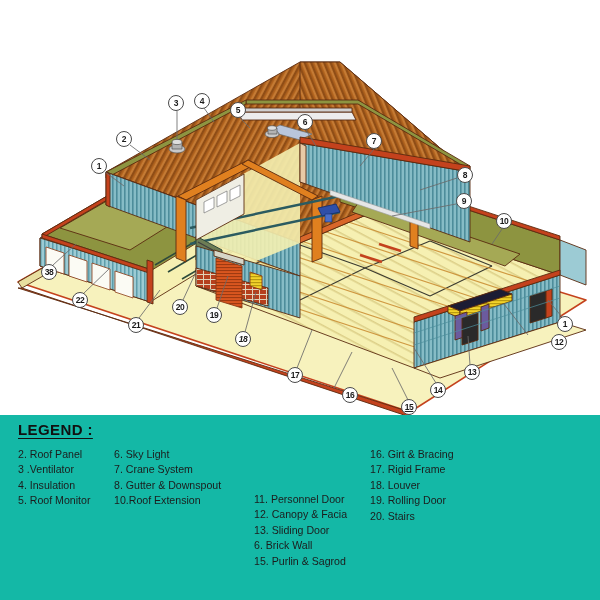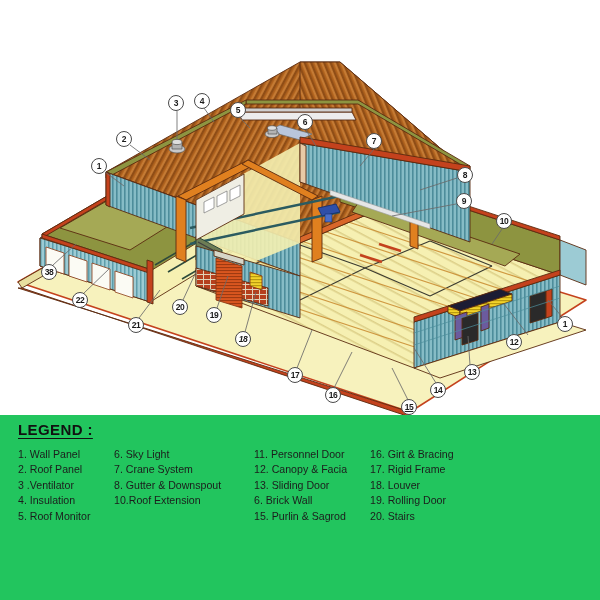--- a/index.html
+++ b/index.html
@@ -14,29 +14,29 @@
   .callout{position:absolute;width:16px;height:16px;border-radius:50%;
            background:#ffffff;border:1.1px solid #4a4a4a;
            display:flex;align-items:center;justify-content:center;
            font-family:"Liberation Sans", sans-serif;
            font-size:8.5px;font-weight:700;color:#1b1b1b;
            line-height:1;letter-spacing:-0.4px;
            box-sizing:border-box;z-index:20;}
 
   
   #legend{position:absolute;left:0;top:415px;width:600px;height:185px;
-          background:#22c55e;box-sizing:border-box;padding:6px 0 0 18px;}
+          background:#14b8a6;box-sizing:border-box;padding:6px 0 0 18px;}
   #legend-title{font-size:15px;font-weight:700;letter-spacing:.4px;
                 text-decoration:underline;text-underline-offset:3px;
                 margin:0 0 9px 0;color:#111;}
   #legend-columns{display:flex;align-items:flex-start;}
   .legend-col{display:flex;flex-direction:column;}
   .legend-col.c1{width:96px;}
   .legend-col.c2{width:140px;justify-content:flex-end;}
-  .legend-col.c3{width:116px;}
+  .legend-col.c3{width:116px;margin-top:45px;}
   .legend-col.c4{width:112px;}
   .legend-col.c5{width:auto;}
   .legend-item{font-size:10.6px;line-height:15.4px;color:#1c1c1c;
                white-space:nowrap;}
 </style>
 </head>
 <body>
 
 <div id="diagram-area">
 
@@ -298,40 +298,39 @@
       <div class="callout" style="left: 116px; top: 131px;">2</div>
       <div class="callout" style="left: 168px; top: 95px;">3</div>
       <div class="callout" style="left: 194px; top: 93px;">4</div>
       <div class="callout" style="left: 230px; top: 102px;">5</div>
       <div class="callout" style="left: 297px; top: 114px;">6</div>
       <div class="callout" style="left: 366px; top: 133px;">7</div>
       <div class="callout" style="left: 457px; top: 167px;">8</div>
       <div class="callout" style="left: 456px; top: 193px;">9</div>
       <div class="callout" style="left: 496px; top: 213px;">10</div>
       <div class="callout" style="left: 557px; top: 316px;">1</div>
-      <div class="callout" style="left: 506px; top: 334px;">12</div>
+      <div class="callout" style="left: 551px; top: 334px;">12</div>
       <div class="callout" style="left: 464px; top: 364px;">13</div>
       <div class="callout" style="left: 430px; top: 382px;">14</div>
       <div class="callout" style="left: 401px; top: 399px; text-decoration: underline;">15</div>
-      <div class="callout" style="left: 325px; top: 387px;">16</div>
+      <div class="callout" style="left: 342px; top: 387px;">16</div>
       <div class="callout" style="left: 287px; top: 367px;">17</div>
       <div class="callout" style="left: 235px; top: 331px; font-style: italic;">18</div>
       <div class="callout" style="left: 206px; top: 307px;">19</div>
       <div class="callout" style="left: 172px; top: 299px;">20</div>
       <div class="callout" style="left: 128px; top: 317px;">21</div>
       <div class="callout" style="left: 72px; top: 292px;">22</div>
       <div class="callout" style="left: 41px; top: 264px;">38</div>
     </div>
 </div>
 
 <div id="legend">
   <div id="legend-title">LEGEND :</div>
   <div id="legend-columns">
     <div class="legend-col c1">
-      <span class="legend-item">1. Wall Panel</span>
       <span class="legend-item">2. Roof Panel</span>
       <span class="legend-item">3 .Ventilator</span>
       <span class="legend-item">4. Insulation</span>
       <span class="legend-item">5. Roof Monitor</span>
     </div>
     <div class="legend-col c2">
       <span class="legend-item">6.  Sky Light</span>
       <span class="legend-item">7.  Crane System</span>
       <span class="legend-item">8.  Gutter &amp; Downspout</span>
       <span class="legend-item">10.Roof Extension</span>

